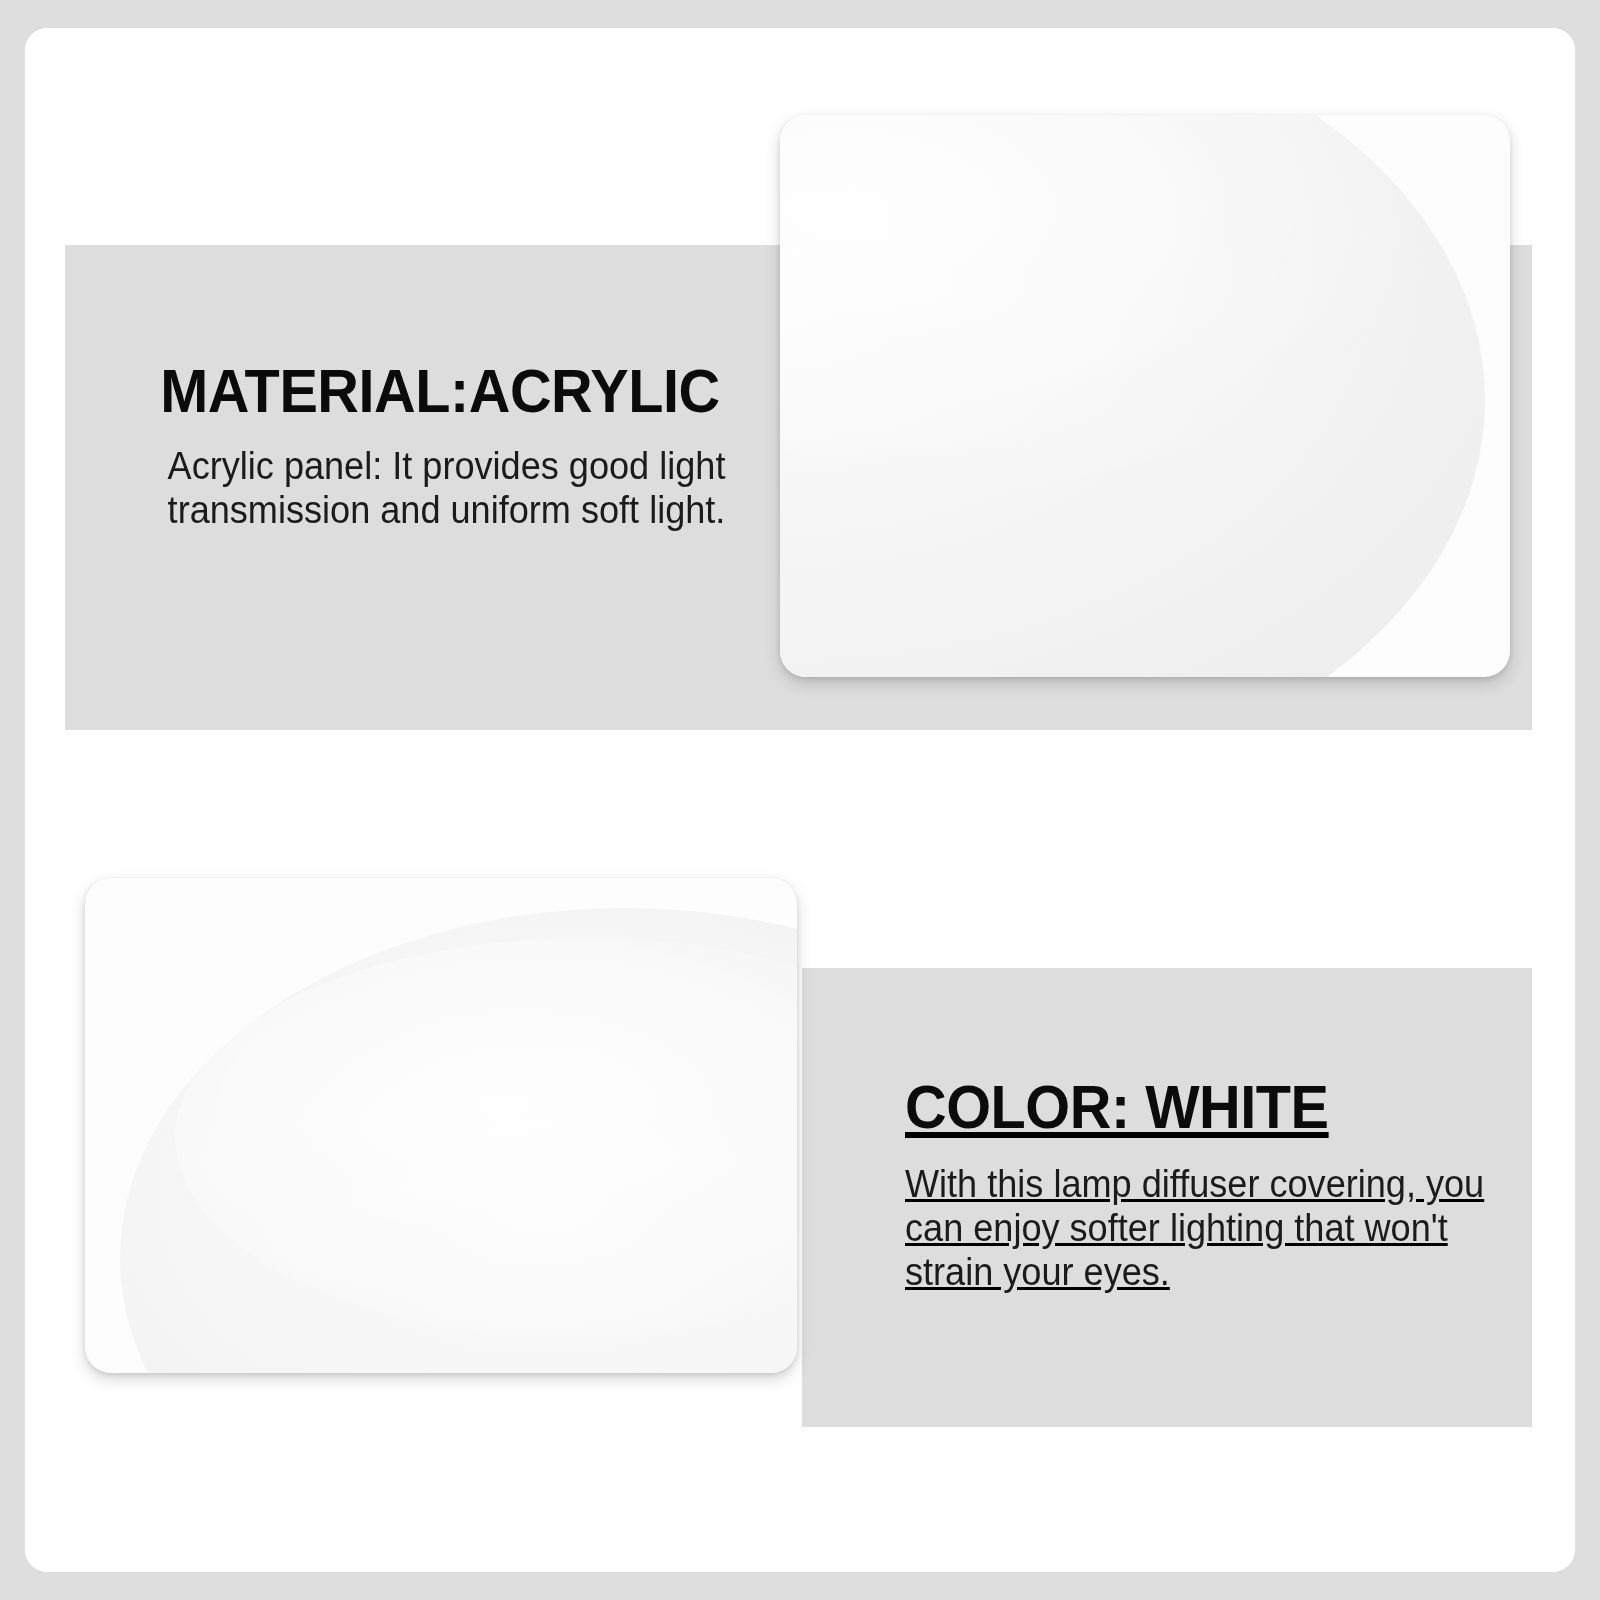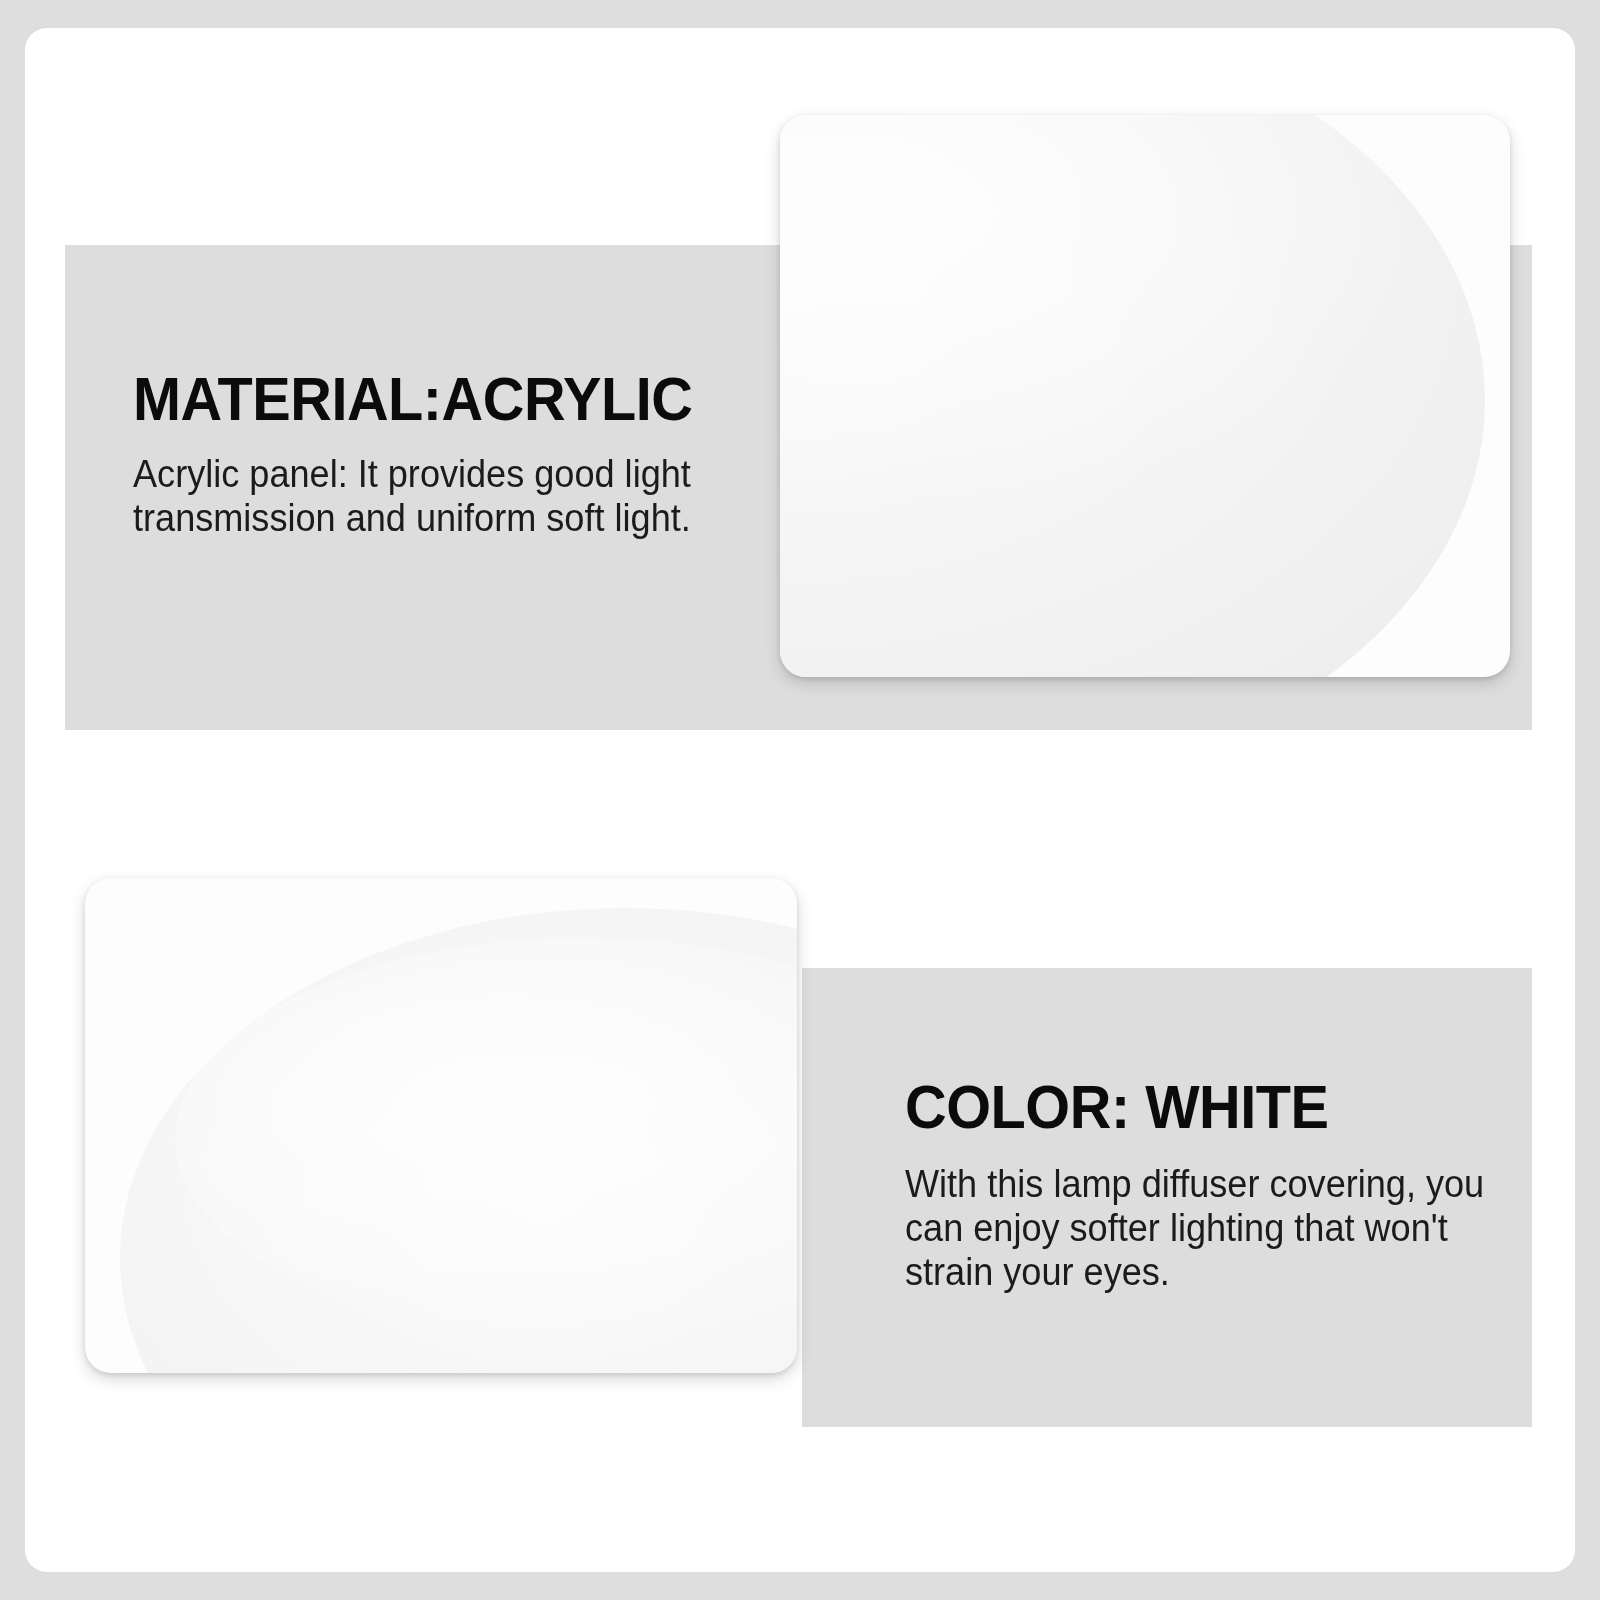--- a/index.html
+++ b/index.html
@@ -127,36 +127,38 @@
 
   #top-band {
     left: 40px;    
     top: 217px;    
     width: 1467px;
     height: 485px;
   }
   #top-text {
     position: absolute;
     left: 108px;   
-    top: 340px;    
+    top: 332px;    
     width: 660px;
+    text-align: center;
   }
   #top-text .feature-body { margin-top: 22px; }
 
   #bottom-band {
     left: 777px;   
     top: 940px;    
     width: 730px;
     height: 459px;
   }
   #bottom-text {
     position: absolute;
     left: 880px;   
     top: 1048px;   
     width: 620px;
+    text-decoration: underline;
   }
   #bottom-text .feature-body { margin-top: 24px; }
 </style>
 </head>
 <body>
 
 <div id="page">
 
   <div class="band" id="top-band"></div>
 

